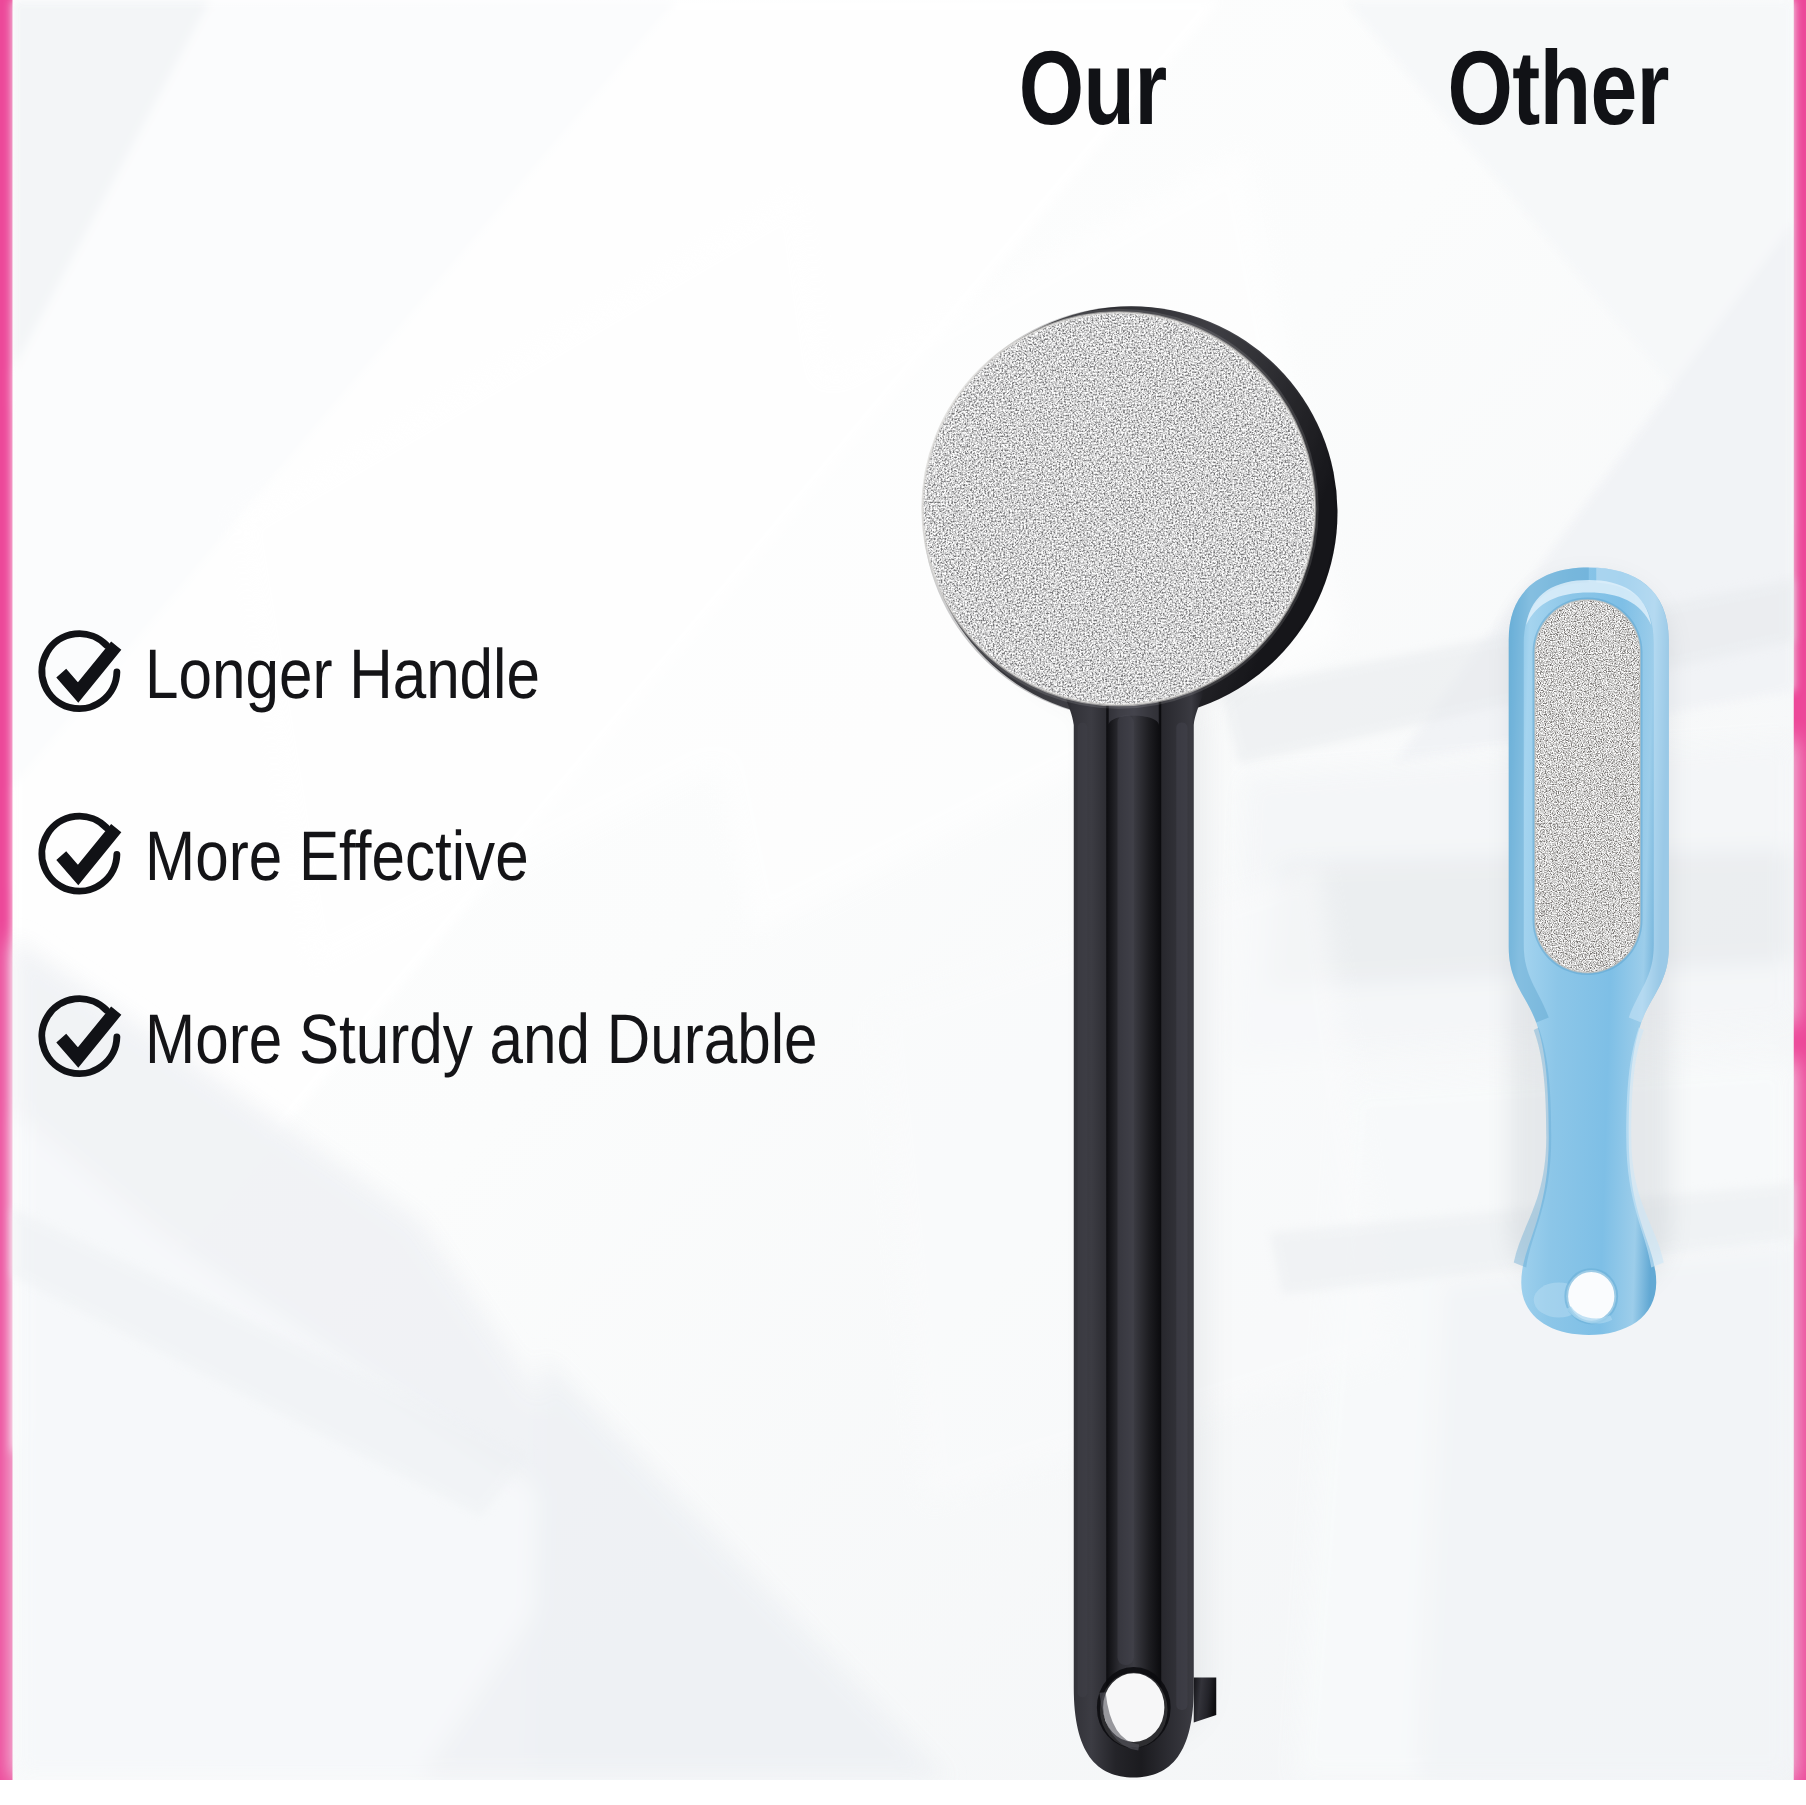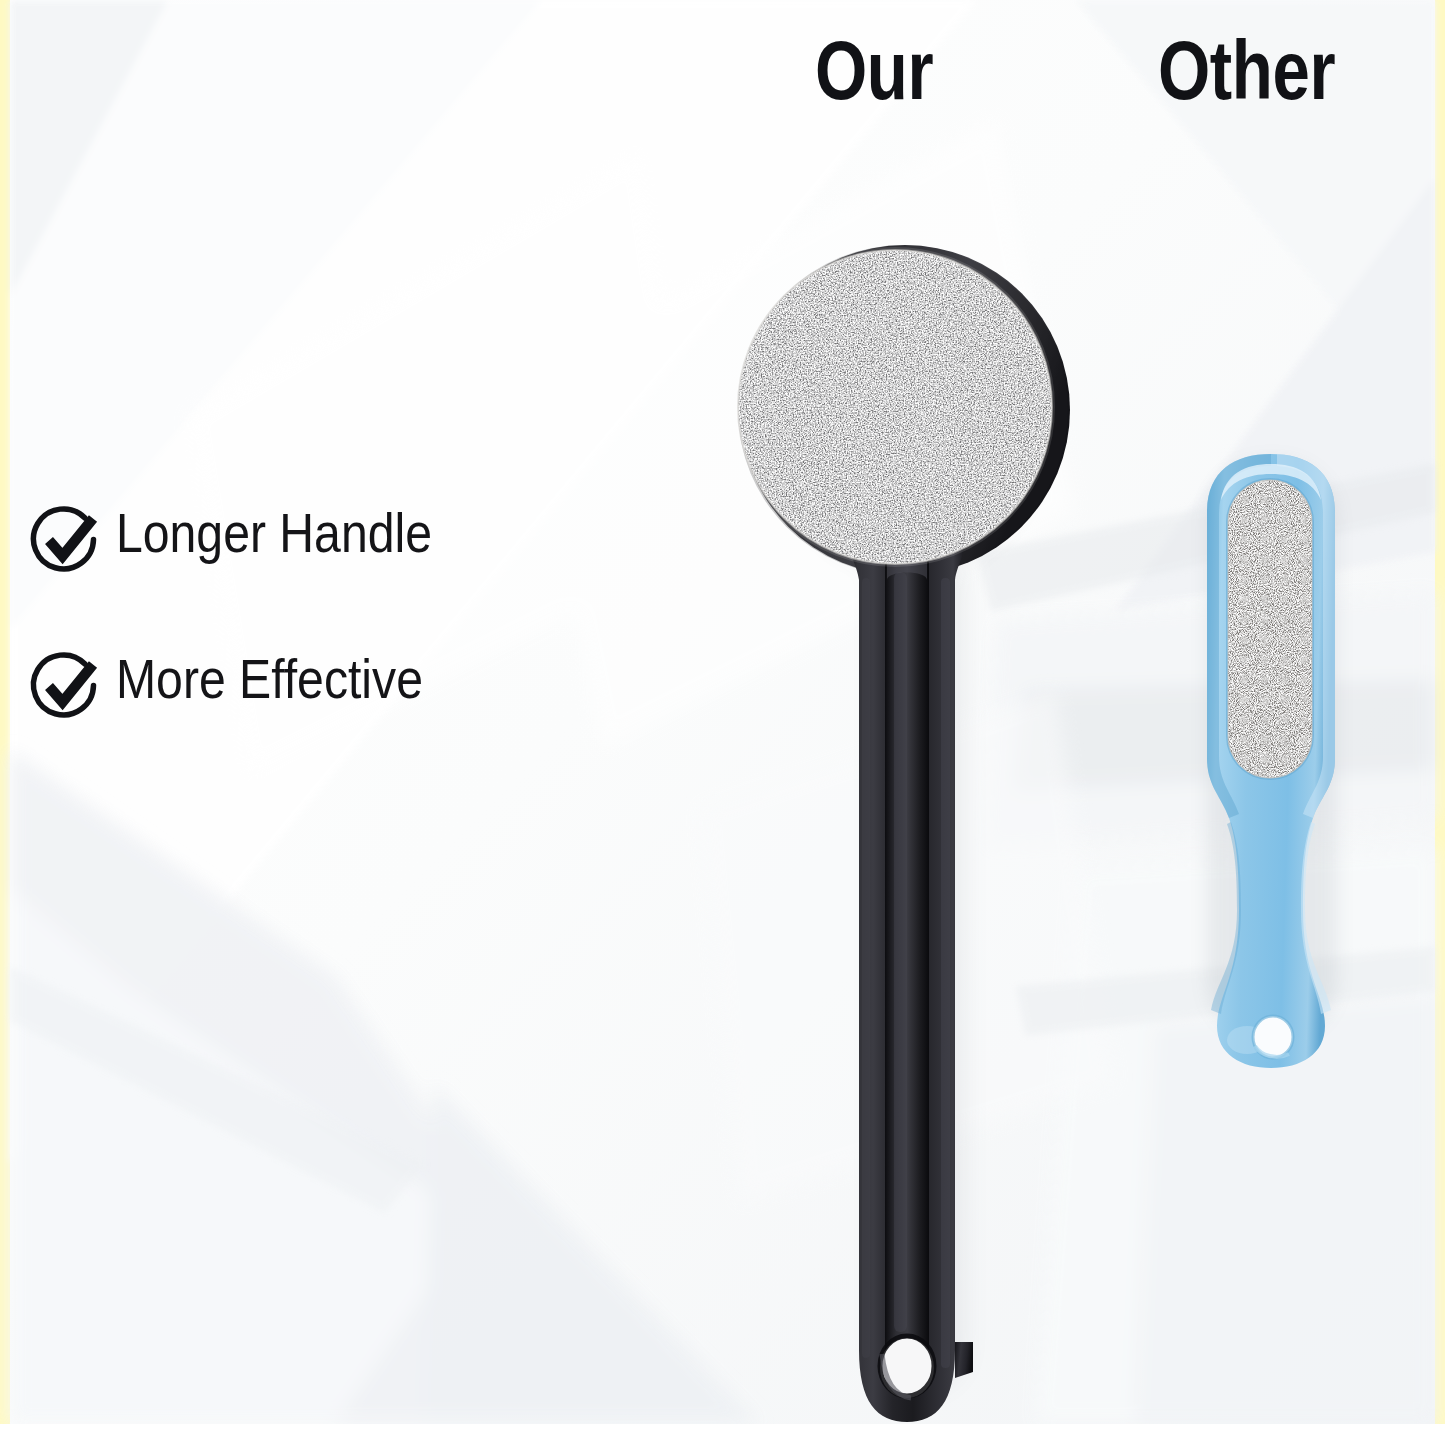--- a/index.html
+++ b/index.html
@@ -1,42 +1,42 @@
 <!DOCTYPE html>
 <html><head>
 <meta charset="utf-8">
 <style>
   html,body{margin:0;padding:0;}
   body{
     width:1445px;height:1444px;overflow:hidden;
     background:#ffffff;
     font-family:"Liberation Sans", sans-serif;
   }
-  #stage{position:relative;width:1445px;height:1424px;overflow:hidden;background:#fef9c3;}
+  #stage{position:relative;width:1445px;height:1424px;overflow:hidden;background:#ec4899;}
 
   
   .bg-layer{position:absolute;inset:0;}
 
   
   .col-heading{
     position:absolute;
     font-family:"Liberation Sans", sans-serif;
     font-weight:bold;
     color:#111216;
     letter-spacing:-0.5px;
     white-space:nowrap;
     transform:scaleX(.80);
     transform-origin:left top;
   }
   #heading-our{left:815px;top:22px;font-size:84px;}
   #heading-other{left:1158px;top:22px;font-size:84px;}
 
   
   #feature-list{position:absolute;left:30px;top:505px;width:780px;}
-  .feature-row{position:relative;height:68px;margin-bottom:78px;display:flex;align-items:flex-start;}
+  .feature-row{position:relative;height:68px;margin-bottom:78px;display:flex;align-items:center;}
   .check-icon{width:72px;height:72px;flex:0 0 72px;margin-right:14px;}
   .feature-label{
     font-family:"Liberation Sans", sans-serif;
     font-size:56px;
     color:#141417;
     white-space:nowrap;
     transform:scaleX(.86);
     transform-origin:left center;
     line-height:1;
   }
@@ -139,20 +139,29 @@
     <div class="feature-row">
       <span class="check-icon">
         <svg viewBox="0 0 72 72" class="prod-svg">
           <path d="M55 13 A30 30 0 1 0 63.5 34.5" fill="none" stroke="#111216" stroke-width="5.5" stroke-linecap="round"></path>
           <path d="M19 35.5 L32.5 51 L63 13.5" fill="none" stroke="#111216" stroke-width="10.5" stroke-linecap="butt" stroke-linejoin="miter"></path>
         </svg>
       </span>
       <span class="feature-label">More Effective</span>
     </div>
 
+    <div class="feature-row">
+      <span class="check-icon">
+        <svg viewBox="0 0 72 72" class="prod-svg">
+          <path d="M55 13 A30 30 0 1 0 63.5 34.5" fill="none" stroke="#111216" stroke-width="5.5" stroke-linecap="round"></path>
+          <path d="M19 35.5 L32.5 51 L63 13.5" fill="none" stroke="#111216" stroke-width="10.5" stroke-linecap="butt" stroke-linejoin="miter"></path>
+        </svg>
+      </span>
+      <span class="feature-label">More Sturdy and Durable</span>
+    </div>
 
 
   </div>
 
   <div id="our-product">
     <svg viewBox="0 0 340 1330" class="prod-svg">
       <defs>
 
         <filter id="pumiceTex" x="0%" y="0%" width="100%" height="100%">
           <feTurbulence type="fractalNoise" baseFrequency="0.72" numOctaves="4" seed="7" result="n"></feTurbulence>

